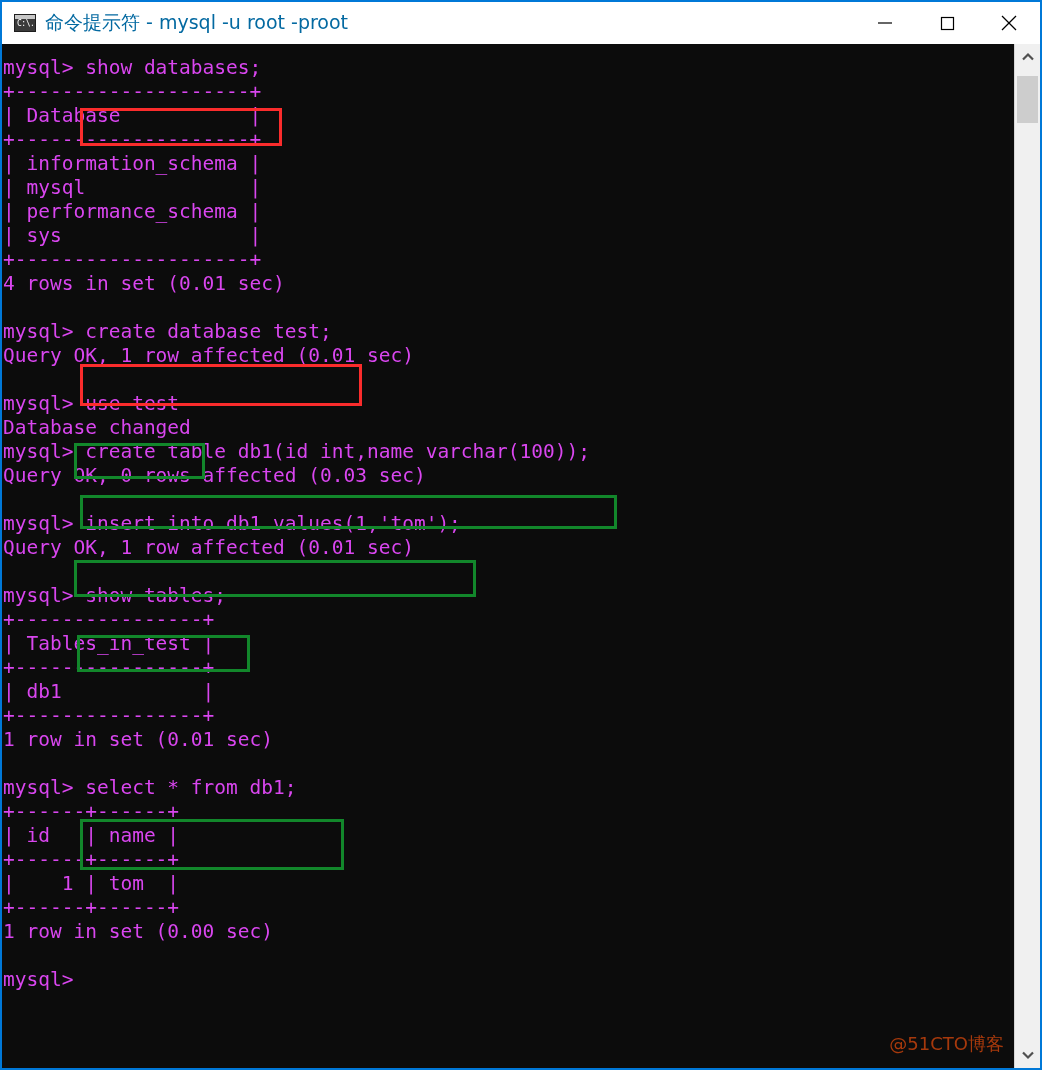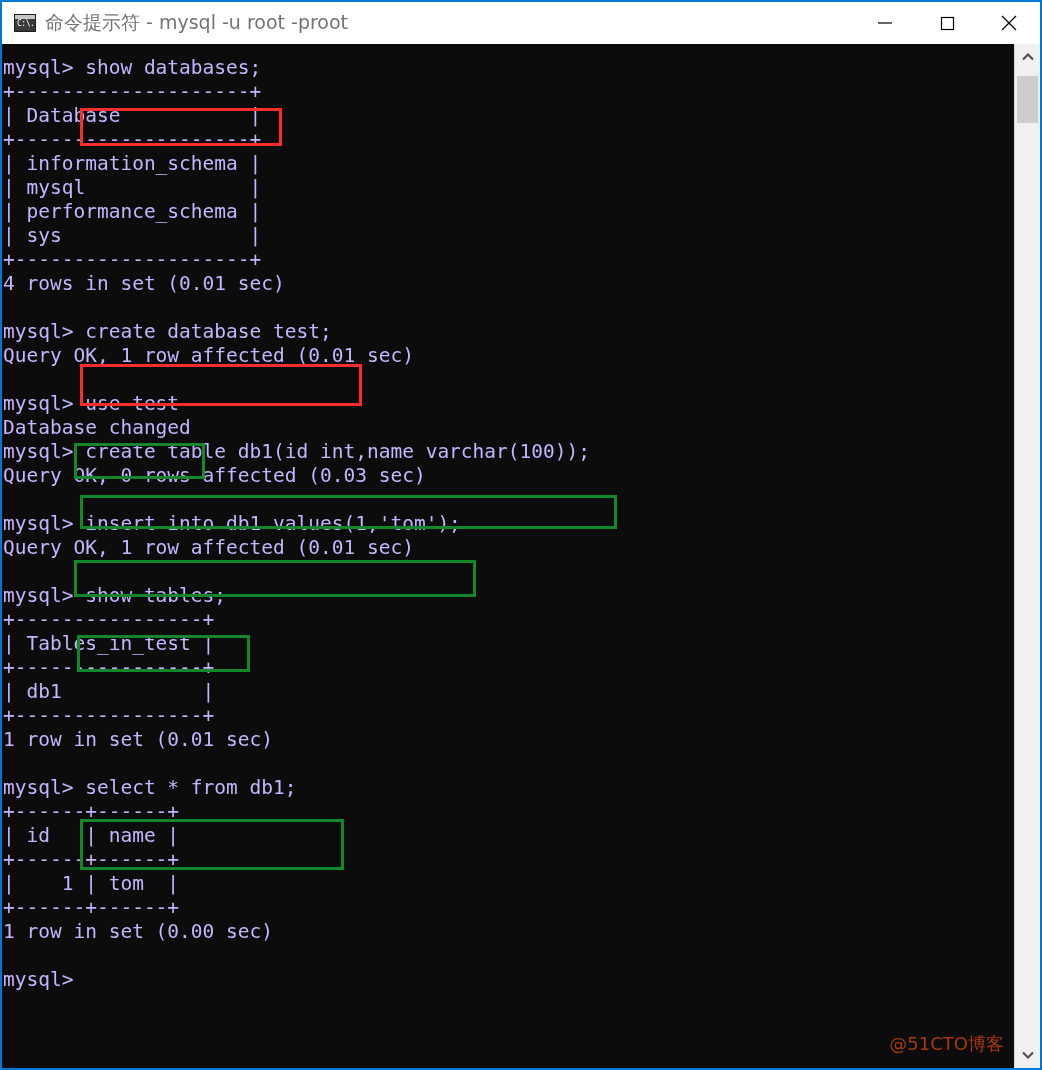--- a/index.html
+++ b/index.html
@@ -65,21 +65,21 @@
     left: 2px;
     top: 5px;
     color: #ffffff;
     font-family: "DejaVu Sans Mono", monospace;
     font-size: 8px;
     line-height: 8px;
     letter-spacing: -0.5px;
   }
   #title-text {
     font-size: 19px;
-    color: #737373;
+    color: #0369a1;
     white-space: nowrap;
     font-family: "DejaVu Sans", "Liberation Sans", sans-serif;
   }
   #win-controls {
     display: flex;
     height: 42px;
     flex: 0 0 auto;
   }
   .win-btn {
     width: 62px;
@@ -100,21 +100,21 @@
     height: 1024px;
     background: #0c0c0c;
     overflow: hidden;
   }
   #term {
     position: absolute;
     left: 0;
     top: 0;
     width: 1012px;
     height: 722px;
-    color: #c4b5fd;
+    color: #d946ef;
     font-family: "DejaVu Sans Mono", "Liberation Mono", monospace;
     font-size: 19.5px;
     line-height: 24px;
     white-space: pre;
     padding-top: 12px;
     padding-left: 1px;
     box-sizing: border-box;
     letter-spacing: 0px;
   }
   .tline {

